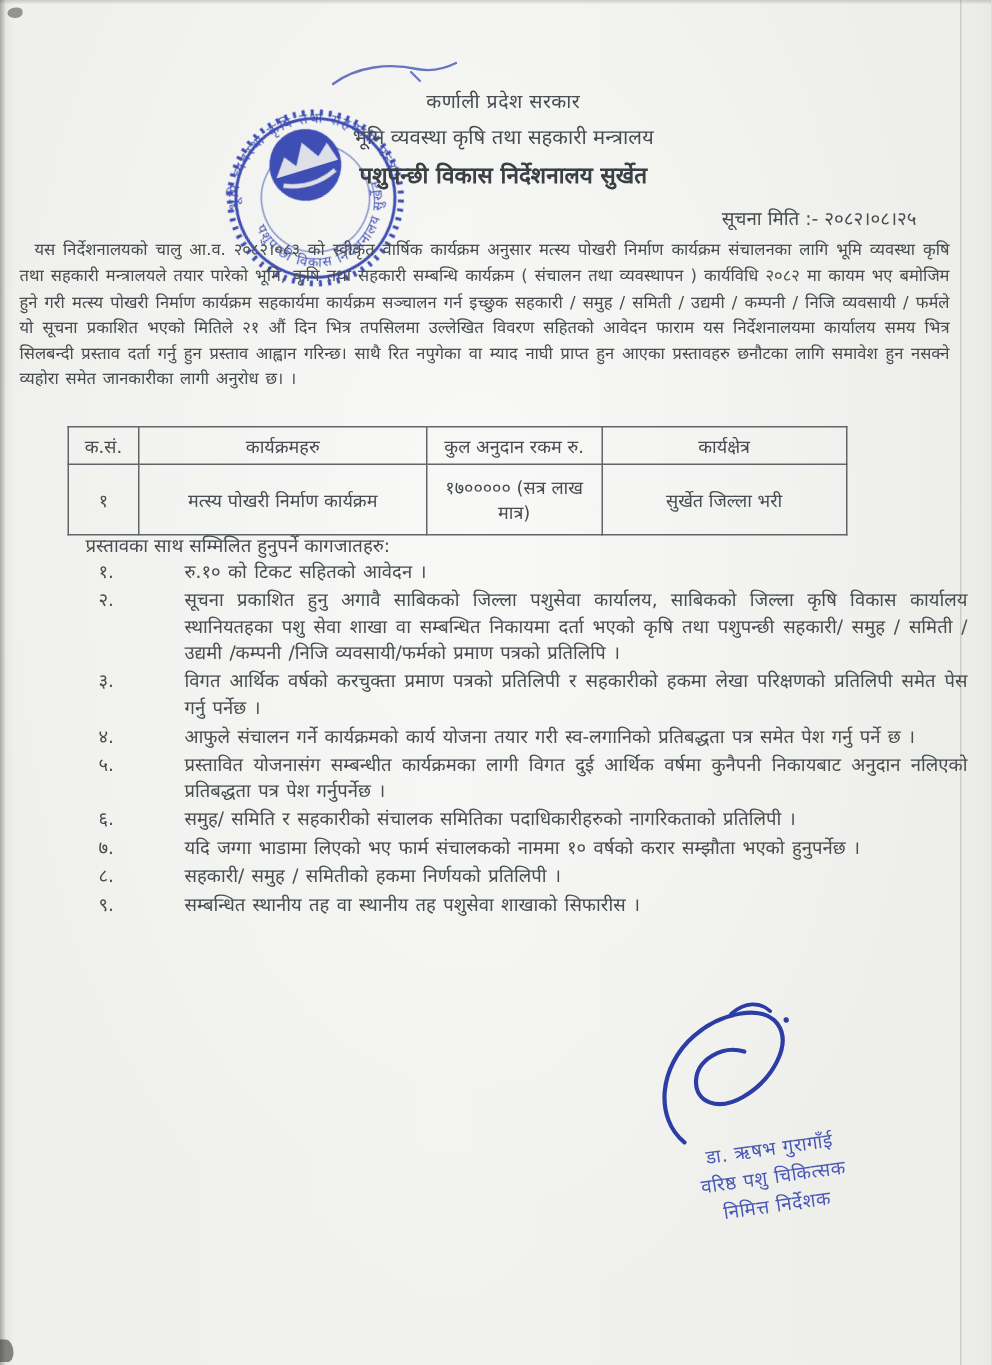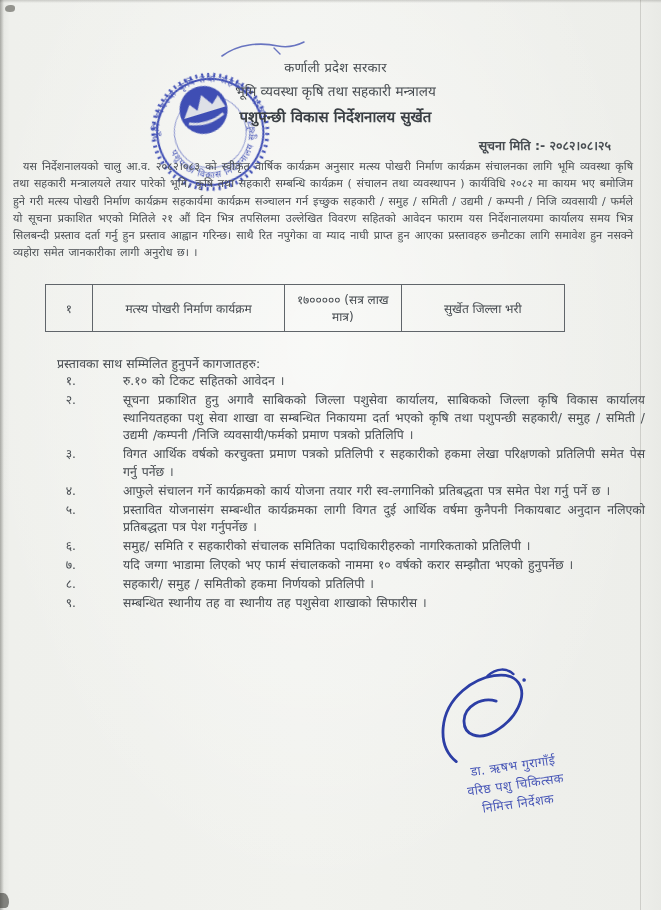--- a/index.html
+++ b/index.html
@@ -18,21 +18,21 @@
   .mark-tl{position:absolute;left:5px;top:5px;width:10px;height:7px;border-radius:60% 40% 50% 50%;background:rgba(72,72,66,.55);}
   .mark-bl{position:absolute;left:0;top:893px;width:9px;height:15px;background:rgba(60,60,55,.6);border-radius:0 60% 40% 0;}
 
   
   .header{position:absolute;left:10px;right:0;top:58px;text-align:center;}
   .h-line1{font-size:13px;letter-spacing:.3px;}
   .h-line2{font-size:13.5px;margin-top:6px;}
   .h-line3{font-size:15px;font-weight:bold;color:#3b4045;margin-top:6px;}
   .h-line4{margin-top:6px;font-size:14.5px;font-weight:bold;color:#3b4045;}
   .h-line4 span{border-bottom:1.4px solid #4a4f54;padding-bottom:2px;}
-  .date-line{position:absolute;top:137px;right:50px;font-size:12.5px;font-weight:bold;}
+  .date-line{position:absolute;top:137px;right:50px;font-size:12.5px;}
 
   
   .intro{position:absolute;left:13px;right:28px;top:158px;margin:0;
     font-size:11px;line-height:17.3px;text-align:justify;text-indent:10px;word-spacing:1px;}
 
   
   table.notice{position:absolute;left:45px;top:284px;width:520px;border-collapse:collapse;
     font-size:12px;color:#474c51;}
   table.notice th,table.notice td{border:1.3px solid #60656a;text-align:center;font-weight:normal;padding:2px 4px;}
   table.notice th{height:20px;}
@@ -106,20 +106,26 @@
   <p class="intro">यस निर्देशनालयको चालु आ.व. २०८२।०८३ को स्वीकृत वार्षिक कार्यक्रम अनुसार मत्स्य पोखरी निर्माण कार्यक्रम संचालनका लागि भूमि व्यवस्था कृषि तथा सहकारी मन्त्रालयले तयार पारेको भूमि, कृषि तथा सहकारी सम्बन्धि कार्यक्रम ( संचालन तथा व्यवस्थापन )  कार्यविधि २०८२ मा कायम भए बमोजिम हुने गरी मत्स्य पोखरी निर्माण कार्यक्रम सहकार्यमा कार्यक्रम  सञ्चालन गर्न  इच्छुक सहकारी / समुह / समिती / उद्यमी / कम्पनी / निजि व्यवसायी / फर्मले यो सूचना प्रकाशित भएको मितिले २१ औं दिन भित्र तपसिलमा उल्लेखित विवरण सहितको आवेदन फाराम यस निर्देशनालयमा कार्यालय समय भित्र सिलबन्दी प्रस्ताव दर्ता गर्नु हुन प्रस्ताव आह्वान गरिन्छ। साथै रित नपुगेका वा म्याद नाघी प्राप्त हुन आएका प्रस्तावहरु छनौटका लागि समावेश हुन नसक्ने व्यहोरा समेत जानकारीका लागी अनुरोध छ। ।</p>
 
   <table class="notice">
     <colgroup>
         <col class="col-sn">
         <col class="col-prog">
         <col class="col-amt">
         <col class="col-area">
       </colgroup>
     <tbody>
+        <tr>
+      <th>क.सं.</th>
+      <th>कार्यक्रमहरु</th>
+      <th>कुल अनुदान रकम रु.</th>
+      <th>कार्यक्षेत्र</th>
+    </tr>
     <tr>
       <td>१</td>
       <td>मत्स्य पोखरी निर्माण कार्यक्रम</td>
       <td>१७००००० (सत्र लाख मात्र)</td>
       <td>सुर्खेत जिल्ला भरी</td>
     </tr>
   </tbody>
     </table>
 
   <div class="docs-heading">प्रस्तावका साथ सम्मिलित हुनुपर्ने कागजातहरु:</div>

